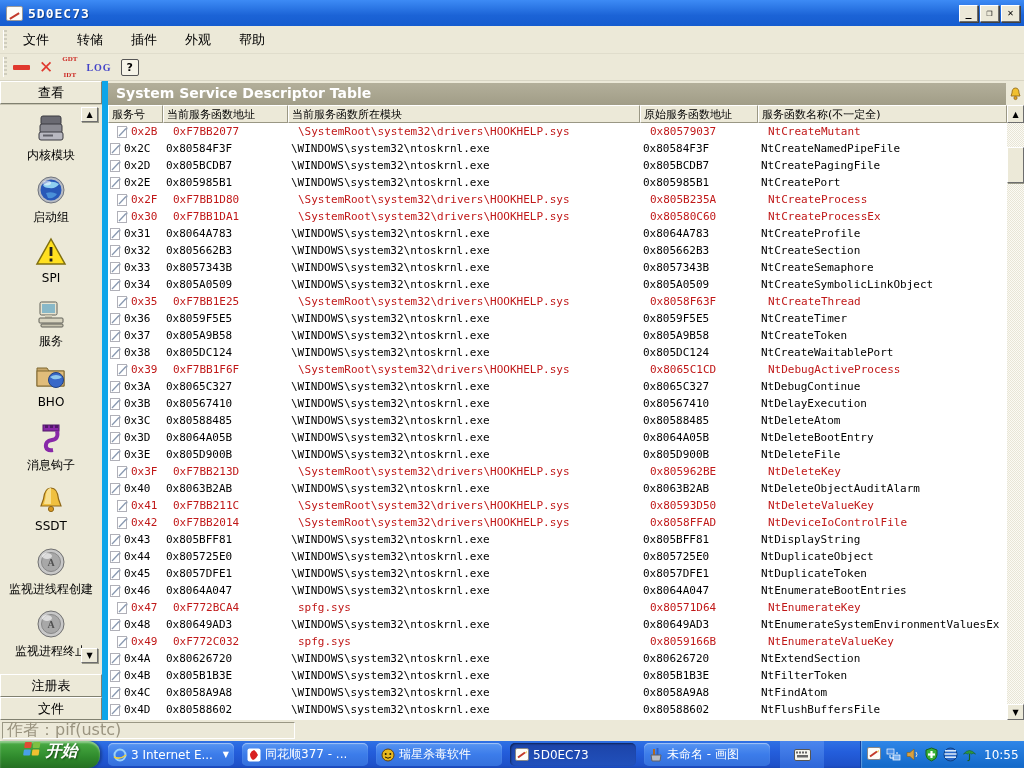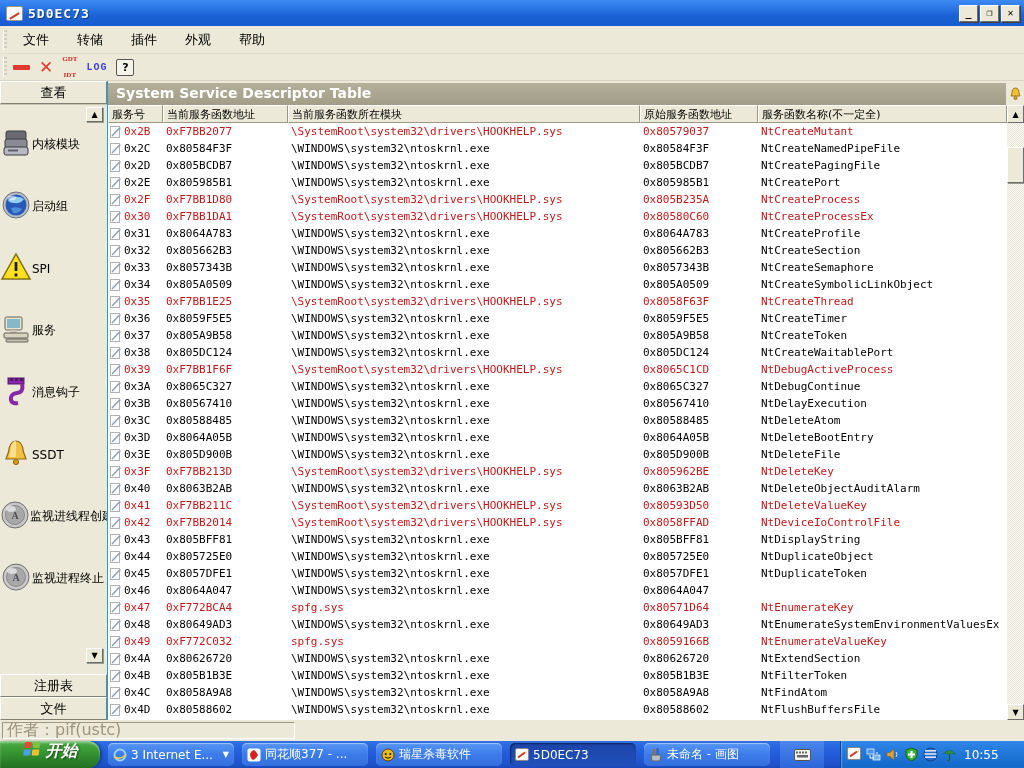--- a/index.html
+++ b/index.html
@@ -20,53 +20,53 @@
   .menubar { position:absolute; left:0; top:26px; width:1024px; height:28px; background:#ECE9D8; display:flex; align-items:center; border-bottom:1px solid #e0ddcc; }
   .grip { width:4px; height:20px; margin:0 6px 0 3px; background:repeating-linear-gradient(#cfcdbd 0 2px, #ECE9D8 2px 4px); border-left:1px solid #fff; }
   .menu-item { font-size:13px; color:#000; padding:3px 10px; margin-right:8px; }
 
   
   .toolbar { position:absolute; left:0; top:54px; width:1024px; height:27px; background:#ECE9D8; display:flex; align-items:center; border-bottom:1px solid #d8d5c4; }
   .tb-btn { display:flex; align-items:center; justify-content:center; margin-right:9px; }
   .tb-minus { width:17px; height:5px; background:#e0392e; border-radius:1px; }
   .tb-x { color:#e0392e; font-size:17px; font-weight:bold; line-height:1; }
   .tb-gdtidt { display:flex; flex-direction:column; color:#cc2822; font-size:7px; font-weight:bold; font-family:Liberation Serif, serif; line-height:1.15;gap:7px; }
-  .tb-log { color:#4444c8; font-size:10px; font-weight:bold; font-family:Liberation Mono, monospace; letter-spacing:1px; }
+  .tb-log { color:#4444c8; font-size:10px; font-weight:bold; font-family:Liberation Serif, serif; letter-spacing:1px; }
   .tb-help { width:18px; height:17px; background:#f6f4e8; border:1px solid #555; border-radius:2px; font-size:11px; font-weight:bold; display:flex; align-items:center; justify-content:center; }
 
   
   .main { position:absolute; left:0; top:81px; width:1024px; height:639px; display:flex; }
 
   
-  .sidebar { width:108px; height:639px; background:#ECE9D8; border-right:1px solid #0ea5e9; display:flex; flex-direction:column; position:relative; }
+  .sidebar { width:108px; height:639px; background:#ECE9D8; border-right:6px solid #0ea5e9; display:flex; flex-direction:column; position:relative; }
   .side-head { height:23px; background:#ECE9D8; border:1px solid #fff; border-right-color:#808070; border-bottom-color:#808070; box-shadow:0 1px 0 #c8c5b2;
     font-size:13px; display:flex; align-items:center; justify-content:center; }
   .side-scroll { position:absolute; right:4px; width:17px; height:15px; background:#ECE9D8; border:1px solid #fff; border-right-color:#6d6d6d; border-bottom-color:#6d6d6d; box-shadow:1px 1px 0 #9a9a8a;
     font-size:8px; display:flex; align-items:center; justify-content:center; z-index:5; }
   .side-scroll.up { top:26px; } .side-scroll.down { top:567px; }
   .side-items { flex:1; overflow:hidden; padding-top:8px; }
-  .side-item { height:62px; display:flex; flex-direction:row; align-items:center; }
+  .side-item { height:62px; display:flex; flex-direction:column; align-items:center; }
   .side-item .ic { width:32px; height:32px; display:flex; align-items:center; justify-content:center; }
   .side-item .lb { font-size:12px; margin-top:3px; white-space:nowrap; }
   .side-group { height:23px; background:#ECE9D8; border:1px solid #fff; border-right-color:#808070; border-bottom-color:#808070; box-shadow:0 1px 0 #c8c5b2;
     font-size:13px; display:flex; align-items:center; justify-content:center; }
 
   
   .content { flex:1; display:flex; flex-direction:column; background:#ECE9D8; }
   .banner-row { height:24px; display:flex; padding-top:2px;justify-content:flex-end; }
   .banner { flex:1; background:linear-gradient(#b3af9a,#a19d87); color:#fff; font-weight:bold; font-size:14px; padding:2px 0 0 8px; }
   .banner-bell { width:18px; display:flex; align-items:center; justify-content:center; }
   .hdr-row { height:18px; display:flex; }
   .hdr-cell { background:#ECE9D8; border:1px solid #fff; border-right-color:#9a9784; border-bottom-color:#9a9784; font-size:11px; padding:1px 3px; white-space:nowrap; overflow:hidden; }
   .c-id{width:55px} .c-cur{width:125px} .c-mod{width:352px} .c-orig{width:118px} .c-name{flex:1}
   .hdr-up { width:17px; background:#ECE9D8; border:1px solid #fff; border-right-color:#6d6d6d; border-bottom-color:#6d6d6d; font-size:8px; display:flex; align-items:center; justify-content:center; }
   .body-row { flex:1; display:flex; position:relative; }
   .rows { flex:1; background:#fff; overflow:hidden; }
   .trow { height:17px; display:flex; align-items:center; font-family:"DejaVu Sans Mono","Liberation Mono", monospace; font-size:11px; color:#000; white-space:nowrap; }
-  .trow.hooked { color:#c01818; }
+  .trow.hooked { color:#c01818;padding-left:7px; }
   .trow .cell { overflow:hidden; padding-left:3px; }
   .trow .c-id { display:flex; align-items:center; padding-left:2px; }
   .row-ic { width:12px; height:12px; margin-right:2px; flex:none; }
 
   
   .vscroll { width:17px; background:#f2f0e4; display:flex; flex-direction:column; position:relative;
     background-image:repeating-conic-gradient(#fbfaf4 0% 25%, #e8e5d6 0% 50%); background-size:2px 2px; }
   .sc-btn { width:17px; height:16px; background:#ECE9D8; border:1px solid #fff; border-right-color:#6d6d6d; border-bottom-color:#6d6d6d; box-shadow:1px 1px 0 #9a9a8a;
     font-size:8px; display:flex; align-items:center; justify-content:center; flex:none; }
   .sc-thumb { position:absolute; left:0; top:24px; width:17px; height:36px; background:#ECE9D8; border:1px solid #fff; border-right-color:#6d6d6d; border-bottom-color:#6d6d6d; box-shadow:1px 1px 0 #9a9a8a; }
@@ -81,21 +81,21 @@
   .taskbar { position:absolute; left:0; top:741px; width:1024px; height:27px;
     background:linear-gradient(#2f71e4,#245edc 40%,#1e51c9 90%,#1a47b8); display:flex; align-items:stretch; }
   .start-btn { width:100px; background:linear-gradient(#4cae46,#2f8a2c 60%,#257023); border-radius:0 12px 12px 0; box-shadow:inset 0 2px 2px rgba(255,255,255,.4), 2px 0 3px rgba(0,0,0,.3);
     display:flex; align-items:flex-start; justify-content:center; gap:5px; color:#fff; font-size:16px; font-style:italic; font-weight:bold; text-shadow:1px 1px 2px rgba(0,0,0,.5); }
   .task-btn { width:126px; margin:2px 0 2px 8px; background:linear-gradient(#5795f2,#3c7cea 50%,#3470dc); border-radius:5px; box-shadow:inset 0 1px 1px rgba(255,255,255,.45);
     display:flex; align-items:center; padding:0 5px; color:#fff; font-size:12px; white-space:nowrap; overflow:hidden; }
   .task-btn.active { background:linear-gradient(#1c44a8,#2150bc); box-shadow:inset 1px 1px 2px rgba(0,0,0,.5); }
   .task-btn .t-ic { flex:none; margin-right:4px; display:flex; }
   .task-btn .drop { margin-left:auto; font-size:8px; }
   .lang-seg { width:44px; margin-left:10px; background:linear-gradient(#4b86ee,#2e66d8); display:flex; align-items:center; justify-content:center; }
-  .tray { margin-left:auto; width:184px; background:linear-gradient(#2f86e8,#1268c8); border-left:1px solid #1040a0; box-shadow:inset 1px 0 1px rgba(255,255,255,.3);
+  .tray { margin-left:auto; width:164px; background:linear-gradient(#2f86e8,#1268c8); border-left:1px solid #1040a0; box-shadow:inset 1px 0 1px rgba(255,255,255,.3);
     display:flex; align-items:center; gap:4px; padding:0 6px; }
   .tray-clock { color:#fff; font-size:12px; margin-left:3px; }
   .ticon { width:15px; height:15px; display:flex; }
   svg { display:block; }
 </style>
 </head>
 <body>
 
 <div id="stage">
 
@@ -179,20 +179,31 @@
                 <rect x="6" y="4" width="13" height="9" fill="#88b8c8"></rect>
                 <rect x="9" y="15" width="7" height="3" fill="#c8c4b0"></rect>
                 <rect x="3" y="18" width="24" height="5" rx="1" fill="#d8d4c0" stroke="#606058"></rect>
                 <rect x="5" y="24" width="22" height="3" rx="1" fill="#c8c4b0" stroke="#606058"></rect>
               </svg>
             </span>
             <span class="lb">服务</span>
           </div>
           <div class="side-item">
             <span class="ic">
+              <svg width="32" height="28" viewBox="0 0 32 28">
+                <path d="M2 6 L12 6 L14 9 L29 9 L29 24 L2 24 Z" fill="#c8a86a" stroke="#806830"></path>
+                <rect x="2" y="9" width="27" height="15" fill="#e0bc7a" stroke="#806830"></rect>
+                <circle cx="21" cy="18" r="7.5" fill="#3868c8" stroke="#204080"></circle>
+                <path d="M15 15 Q21 11 27 15 Q24 18 18 17Z" fill="#90c8ee"></path>
+              </svg>
+            </span>
+            <span class="lb">BHO</span>
+          </div>
+          <div class="side-item">
+            <span class="ic">
               <svg width="28" height="30" viewBox="0 0 28 30">
                 <rect x="6" y="2" width="16" height="6" fill="#8828a8" stroke="#501868"></rect>
                 <path d="M8 2 v3 h3 v-3 M13 2 v3 h3 v-3 M18 2 v3 h3 v-3" fill="#501868"></path>
                 <path d="M20 8 Q22 16 15 17 Q8 18 9 24 Q10 28 16 27" fill="none" stroke="#8828a8" stroke-width="4"></path>
               </svg>
             </span>
             <span class="lb">消息钩子</span>
           </div>
           <div class="side-item">
             <span class="ic">
@@ -691,20 +702,21 @@
                     <rect x="0.5" y="0.5" width="9" height="11" fill="#fff" stroke="#b0b0b8"></rect>
                     <path d="M2 10 L9 2.5" stroke="#8898b0" stroke-width="1.3"></path>
                     <path d="M9 2.5 l1.8-1.2 -0.7 2.1Z" fill="#8898b0"></path>
                   </svg>
                 </span>
                 <span>0x46</span>
               </span>
               <span class="cell c-cur">0x8064A047</span>
               <span class="cell c-mod">\WINDOWS\system32\ntoskrnl.exe</span>
               <span class="cell c-orig">0x8064A047</span>
+              <span class="cell c-name">NtEnumerateBootEntries</span>
             </div>
             <div class="trow hooked">
               <span class="cell c-id">
                 <span class="row-ic">
                   <svg width="12" height="12" viewBox="0 0 12 12">
                     <rect x="0.5" y="0.5" width="9" height="11" fill="#fff" stroke="#b0b0b8"></rect>
                     <path d="M2 10 L9 2.5" stroke="#8898b0" stroke-width="1.3"></path>
                     <path d="M9 2.5 l1.8-1.2 -0.7 2.1Z" fill="#8898b0"></path>
                   </svg>
                 </span>

